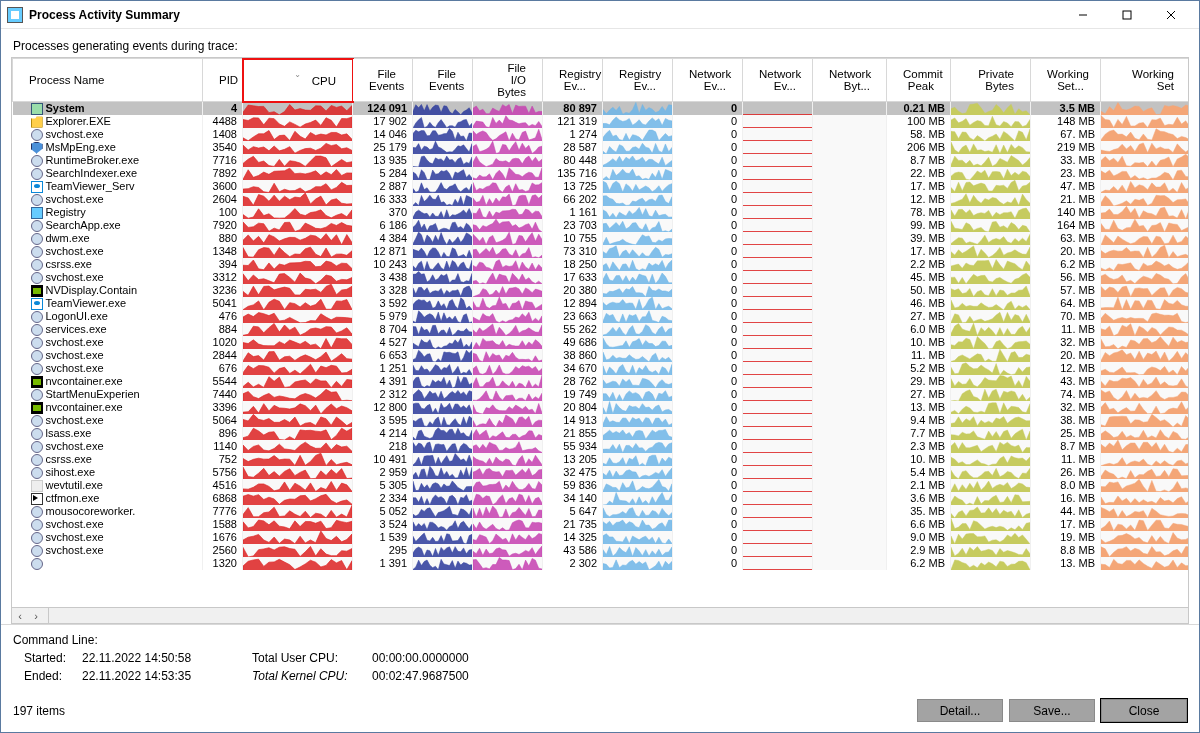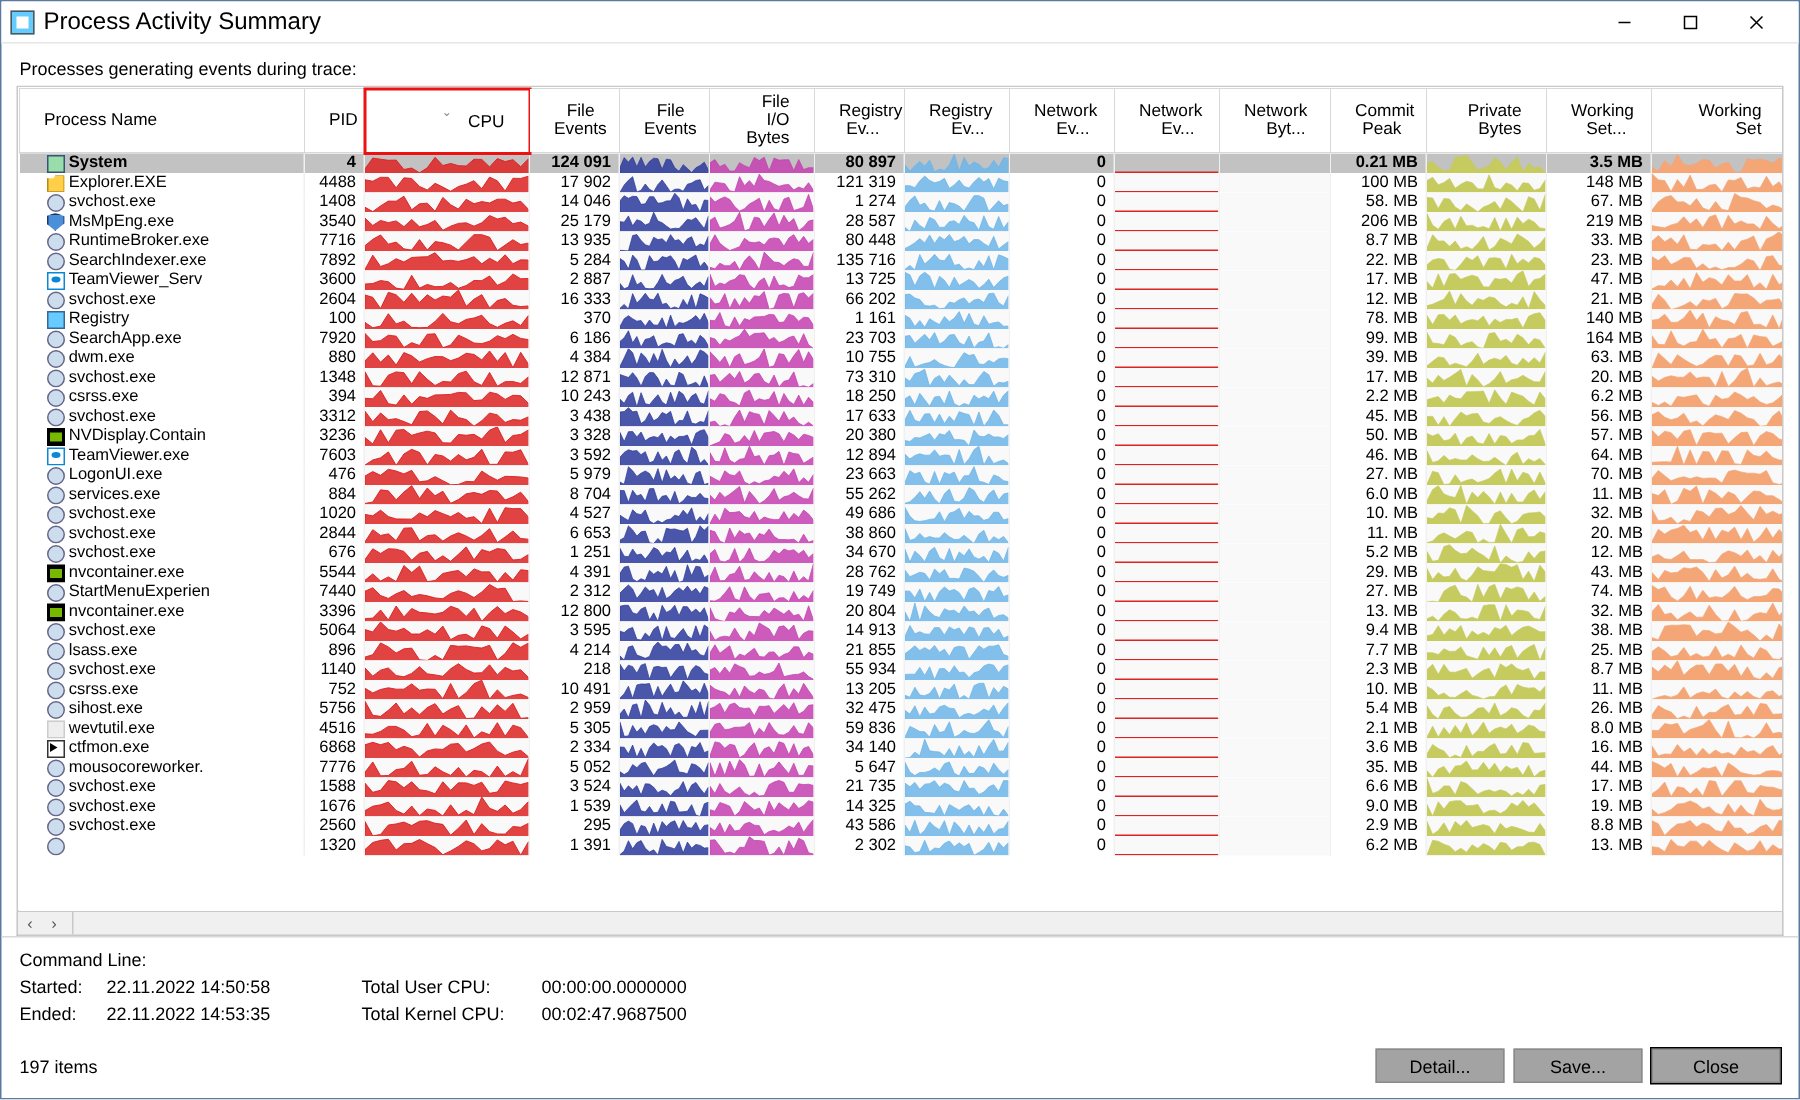--- a/index.html
+++ b/index.html
@@ -3,21 +3,21 @@
 <meta charset="utf-8">
 <style>
   * { box-sizing: border-box; }
   html, body { margin: 0; padding: 0; height: 100%; }
   body { font-family: "Segoe UI", Tahoma, sans-serif; font-size: 11px; color: #000; background: #fff; }
 
   .window { width: 1200px; height: 733px; border: 1px solid #5a7aa0; display:flex; flex-direction:column; background:#fff; }
   .titlebar { height:28px; background:#fff; display:flex; align-items:center; padding:0 6px; border-bottom:1px solid #e6e6e6; }
   .titlebar .app-icon { width:16px;height:16px;background:#6cf;border:1px solid #555; margin-right:6px; position:relative;}
   .titlebar .app-icon::after{content:"";position:absolute;inset:3px;background:#fff;}
-  .titlebar .title { flex:1; font-size:16px; }
+  .titlebar .title { flex:1; font-size:12px;font-weight:bold; }
   .winbtns { display:flex; gap:0; }
   .winbtn { width:44px; height:26px; display:flex;align-items:center;justify-content:center; }
   .winbtn svg{width:10px;height:10px;stroke:#000;fill:none;stroke-width:1;}
 
   .subheader{ padding:10px 12px 4px; font-size:12px; }
 
   .gridwrap{ flex:1; overflow:hidden; padding:0 10px; display:flex; flex-direction:column;}
   .grid{ flex:1; border:1px solid #c8c8c8; overflow:auto; position:relative; background:#fff;}
   table{ border-collapse:collapse; width:100%; table-layout:fixed; }
 
@@ -51,21 +51,21 @@
   td.spark{ padding:0; position:relative; background:#f9f9f9; }
   td.spark svg{position:absolute;inset:0;width:100%;height:100%;}
 
   
   .hscroll{height:16px;border:1px solid #c8c8c8;border-top:none;background:#f0f0f0;display:flex;align-items:center;}
   .hscroll .arrow{width:16px;height:14px;display:flex;align-items:center;justify-content:center;color:#555;}
   .hscroll .vrs{margin-left:4px;border-left:1px solid #c8c8c8;height:100%;}
 
   
   .footer{ border-top:1px solid #d8d8d8; padding:8px 12px; font-size:12px; }
-  .footer .row{display:flex;gap:40px;margin-top:4px;}
+  .footer .row{display:flex;gap:40px;margin-top:4px;margin-left:11px;}
   .footer .pair{display:flex;gap:10px;}
   .footer .lbld{width:48px;}
   .footer .val{width:130px;}
 
   .actions{ display:flex; justify-content:space-between; align-items:center; padding:8px 12px 10px; }
   .actions .count{font-size:12px;}
   .actions .btns{display:flex;gap:6px;}
   .btn{ min-width:86px; height:23px; border:1px solid #8a8a8a; background:#a3a3a3; font-size:12px; padding:0 12px; display:inline-flex;align-items:center;justify-content:center; }
   .btn.focus{outline:1px solid #000;}
 
@@ -873,21 +873,21 @@
                 <svg viewBox="0 0 100 13" preserveAspectRatio="none">
                   <polyline points="0,13 0,2.5091649519890264 4.761904761904762,6.871159122085048 9.523809523809524,3.096322016460906 14.285714285714285,4.0858882030178325 19.047619047619047,8.481832990397805 23.809523809523807,3.1113168724279827 28.57142857142857,2.0977966392318237 33.33333333333333,12.638803155006858 38.095238095238095,4.450385802469135 42.857142857142854,3.878223593964334 47.61904761904761,4.675402949245541 52.38095238095239,4.444230109739369 57.14285714285714,11.559957990397805 61.904761904761905,7.434079218106996 66.66666666666666,4.077966392318245 71.42857142857143,3.7208247599451294 76.19047619047619,12.74537037037037 80.95238095238095,6.16394890260631 85.71428571428571,3.396313443072703 90.47619047619048,4.714068930041153 95.23809523809523,8.351783264746228 100,9.284765089163237 100,13" fill="#f4a677" stroke="#f4a677" stroke-width="0.5"></polyline>
                 </svg>
               </td>
             </tr>
             <tr>
               <td class="proc">
                 <span class="ico ico-tv"></span>
                 <span>TeamViewer.exe</span>
               </td>
-              <td class="num">7603</td>
+              <td class="num">5041</td>
               <td class="spark">
                 <svg viewBox="0 0 100 13" preserveAspectRatio="none">
                   <polyline points="0,13 0,12.714579046639232 4.761904761904762,9.304128086419754 9.523809523809524,7.879209533607682 14.285714285714285,3.9346193415637867 19.047619047619047,12.902580589849109 23.809523809523807,5.313957475994513 28.57142857142857,2.2181327160493822 33.33333333333333,4.2941186556927295 38.095238095238095,12.628335048010975 42.857142857142854,5.657964677640604 47.61904761904761,6.634803669410151 52.38095238095239,10.090715020576132 57.14285714285714,5.716083676268861 61.904761904761905,9.229312414266118 66.66666666666666,7.579209533607681 71.42857142857143,2.1764188957476005 76.19047619047619,12.259593621399176 80.95238095238095,12.230409807956104 85.71428571428571,3.9414566186556925 90.47619047619048,4.178450788751714 95.23809523809523,2.532848936899864 100,12.391435185185186 100,13" fill="#d22" fill-opacity="0.85" stroke="#d22" stroke-width="0.6"></polyline>
                 </svg>
               </td>
               <td class="num">3 592</td>
               <td class="spark">
                 <svg viewBox="0 0 100 13" preserveAspectRatio="none">
                   <polyline points="0,13 0,7.52286951303155 4.761904761904762,4.274266975308642 9.523809523809524,2.5308084705075444 14.285714285714285,3.378913751714677 19.047619047619047,3.032385973936899 23.809523809523807,5.786342592592593 28.57142857142857,3.788254458161866 33.33333333333333,11.233230452674897 38.095238095238095,10.063224451303155 42.857142857142854,3.870297496570645 47.61904761904761,9.571673525377228 52.38095238095239,6.636475480109739 57.14285714285714,12.247993827160494 61.904761904761905,4.240646433470507 66.66666666666666,2.4915294924554185 71.42857142857143,8.844770233196158 76.19047619047619,11.697569444444444 80.95238095238095,0.7729895404663925 85.71428571428571,3.0638717421124824 90.47619047619048,11.58176011659808 95.23809523809523,9.0008530521262 100,12.542373971193415 100,13" fill="#2b3a9b" fill-opacity="0.85" stroke="#2b3a9b" stroke-width="0.6"></polyline>
                 </svg>
@@ -1904,21 +1904,21 @@
         <span style="width:110px;">Total User CPU:</span>
         <span>00:00:00.0000000</span>
       </div>
     </div>
     <div class="row">
       <div class="pair">
         <span class="lbld">Ended:</span>
         <span class="val">22.11.2022 14:53:35</span>
       </div>
       <div class="pair">
-        <span style="width:110px;">Total Kernel CPU:</span>
+        <span style="width:110px;font-style:italic;">Total Kernel CPU:</span>
         <span>00:02:47.9687500</span>
       </div>
     </div>
   </div>
 
   <div class="actions">
     <span class="count">197 items</span>
     <div class="btns">
       <button class="btn">Detail...</button>
       <button class="btn">Save...</button>

